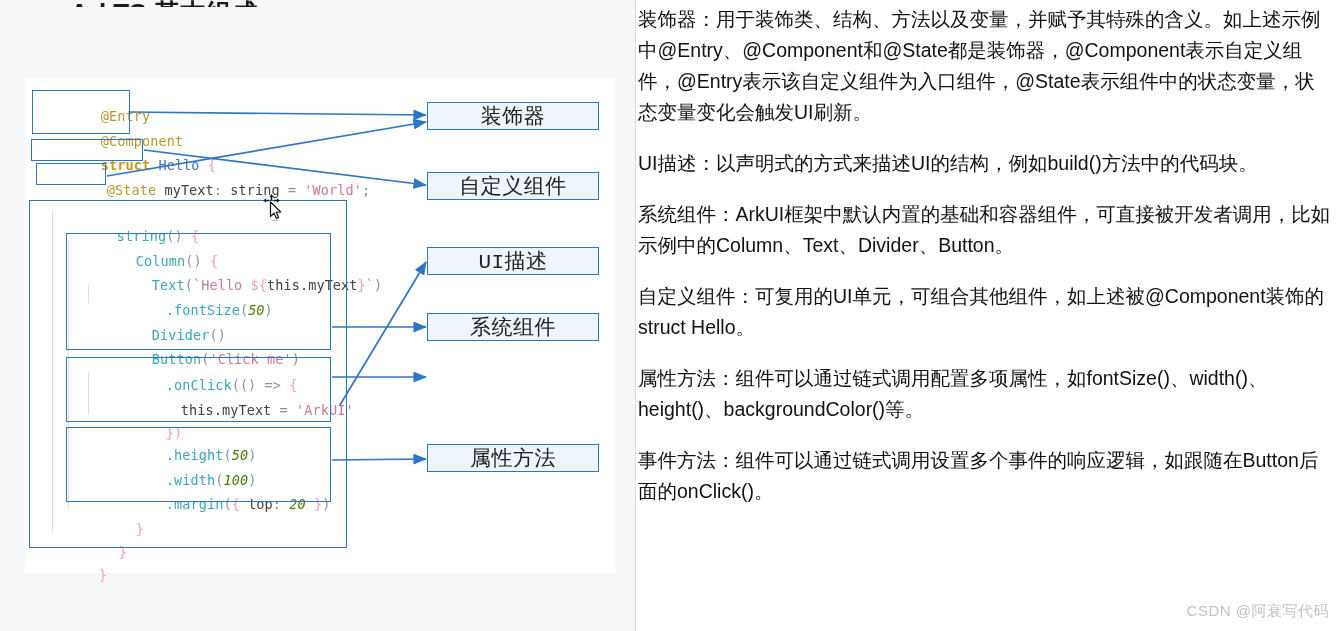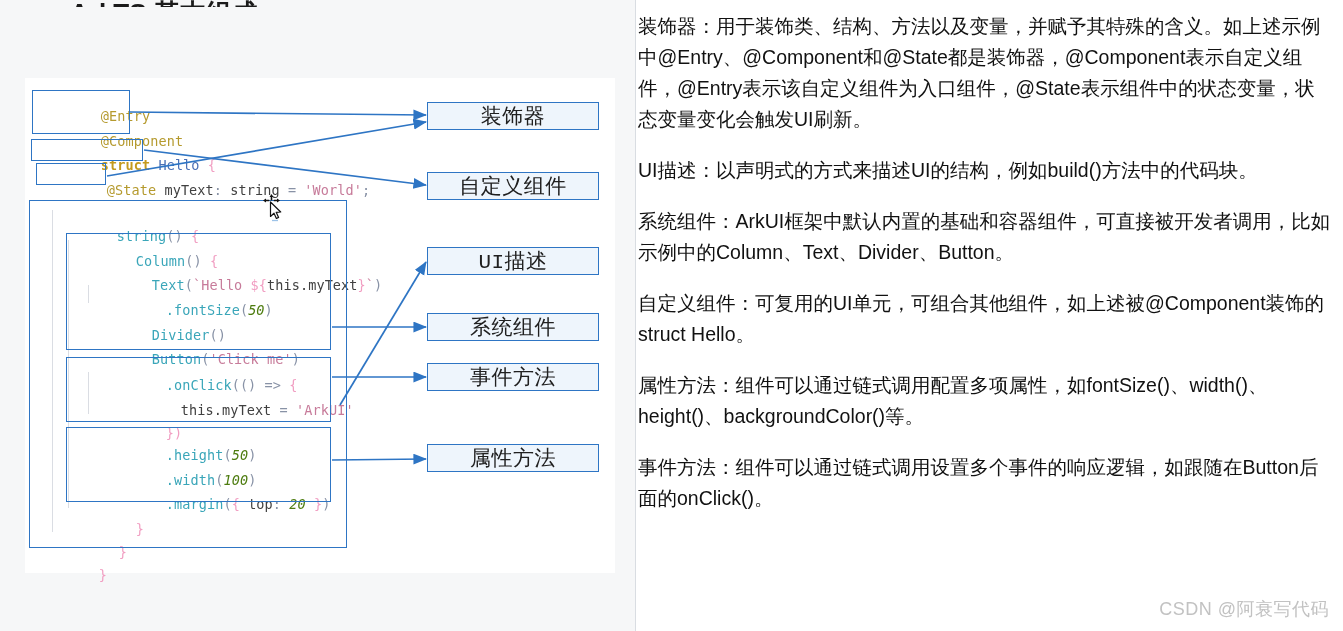--- a/index.html
+++ b/index.html
@@ -124,31 +124,31 @@
     left: 636px; top: 0;
     width: 707px; height: 631px;
     background: #ffffff;
     padding: 4px 12px 0 2px;
   }
   #right-panel p {
     font-size: 19.5px;
     line-height: 31px;
     color: #111111;
     font-family: "Liberation Sans", "DejaVu Sans", sans-serif;
-    margin: 7px 0 20px 0;
+    margin: 0 0 20px 0;
     text-align: left;
     letter-spacing: 0px;
   }
   #right-panel p:first-child { margin-bottom: 20px; }
 
   
   #watermark {
     position: absolute;
     right: 14px; bottom: 10px;
-    font-size: 18px;
+    font-size: 15px;
     color: #c2c2c2;
     font-family: "Liberation Sans", "DejaVu Sans", sans-serif;
     letter-spacing: 0.5px;
     white-space: nowrap;
   }
 </style>
 </head>
 <body>
 
 <div id="root">
@@ -261,23 +261,20 @@
       <span>装饰器</span>
     </div>
     <div class="label-box" style="left:427px; top:172px; width:172px; height:28px;">
       <span>自定义组件</span>
     </div>
     <div class="label-box" style="left:427px; top:247px; width:172px; height:28px;">
       <span>UI描述</span>
     </div>
     <div class="label-box" style="left:427px; top:313px; width:172px; height:28px;">
       <span>系统组件</span>
-    </div>
-    <div class="label-box" style="left:427px; top:363px; width:172px; height:28px;">
-      <span>事件方法</span>
     </div>
     <div class="label-box" style="left:427px; top:444px; width:172px; height:28px;">
       <span>属性方法</span>
     </div>
 
     <svg id="move-cursor" viewBox="0 0 26 30">
 
       <g fill="#111111">
         <path d="M9.5,1 L11.5,4 L10.3,4 L10.3,7.5 L8.7,7.5 L8.7,4 L7.5,4 z"></path>
         <path d="M1,7.5 L4,5.6 L4,6.7 L7.3,6.7 L7.3,8.3 L4,8.3 L4,9.4 z"></path>

